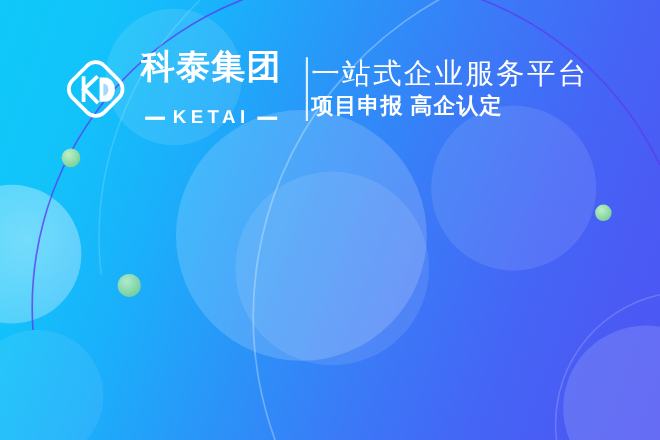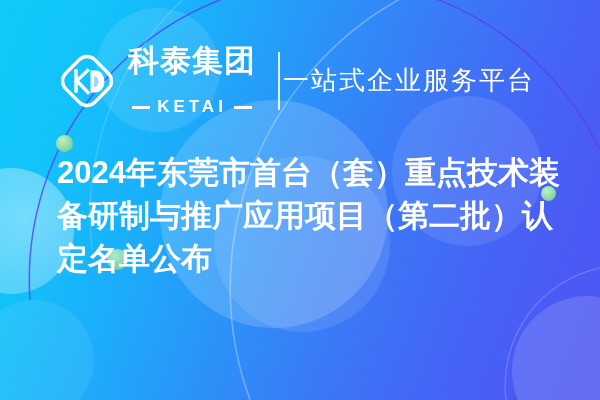--- a/index.html
+++ b/index.html
@@ -219,19 +219,19 @@
           <span class="logo-en">KETAI</span>
           <span class="logo-rule"></span>
         </div>
       </div>
     </div>
 
     <div class="divider"></div>
 
     <div class="slogan">
       <div class="slogan-main">一站式企业服务平台</div>
+      <div class="slogan-sub">项目申报 高企认定</div>
     </div>
 
   </div>
 
-  <div class="title">2024年东莞市首台（套）重点技术装备研制与推广应用项目（第二批）认定名单公布</div>
 
 </div>
 
 </body></html>

